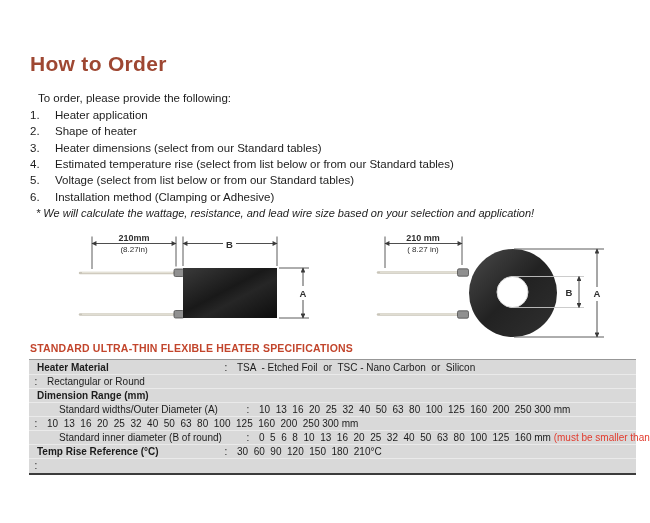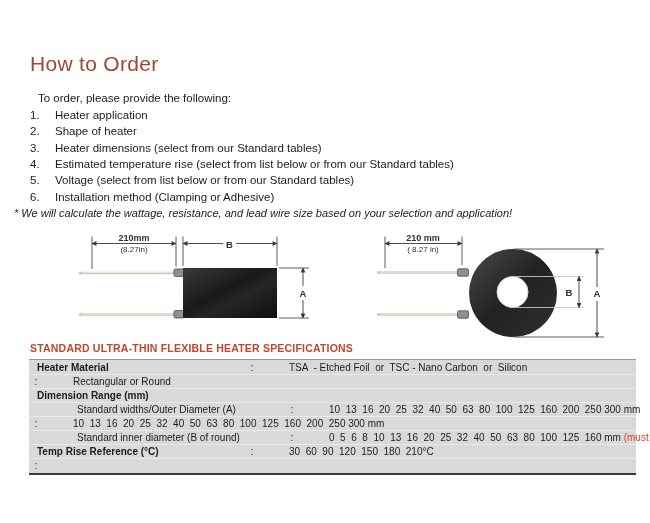--- a/index.html
+++ b/index.html
@@ -2,49 +2,49 @@
 <html><head>
 <meta charset="utf-8">
 <style>
   html,body { margin:0; padding:0; background:#fff; }
   .page {
     position:relative; width:650px; height:523px; background:#ffffff;
     font-family:"Liberation Sans", sans-serif; color:#1c1c1c; overflow:hidden;
   }
   .page-title {
     position:absolute; left:30px; top:53px; margin:0;
-    font-size:21px; line-height:22px; font-weight:normal;
+    font-size:21px; line-height:22px; font-weight:bold;
     color:#9e4732; letter-spacing:0.3px;
   }
   .intro { position:absolute; left:30px; top:91px; font-size:11.5px; line-height:14px;margin-left:8px; }
   .order-list { position:absolute; left:30px; top:107px; width:560px; }
   .order-item { display:flex; height:16.3px; align-items:center; font-size:11.5px; }
   .order-item .num { width:25px; flex-shrink:0; }
   .footnote {
-    position:absolute; left:14px; top:206px; width:580px;
+    position:absolute; left:36px; top:206px; width:580px;
     font-size:11px; font-style:italic; line-height:15px;
   }
   .diagrams { position:absolute; left:0; top:225px; width:650px; height:118px; }
   svg text { font-family:"Liberation Sans", sans-serif; fill:#2f2f2f; }
   .dim-main { font-size:9px; font-weight:bold; }
   .dim-sub  { font-size:8px; }
   .dim-letter { font-size:9.5px; font-weight:bold; }
   .specs-title {
     position:absolute; left:30px; top:342px;
     font-size:10.5px; font-weight:bold; color:#c2452c; letter-spacing:0.2px;
   }
   .specs-table {
     position:absolute; left:29px; top:359px; width:607px;
     background:#d9d9d9; border-top:1px solid #979797; border-bottom:2px solid #3c3c3c;
     padding:1px 0;
   }
-  .t-row { display:flex; height:13px; line-height:13px; font-size:10px; align-items:center; border-bottom:1px solid rgba(255,255,255,0.45);gap:26px; }
+  .t-row { display:flex; height:13px; line-height:13px; font-size:10px; align-items:center; border-bottom:1px solid rgba(255,255,255,0.45); }
   .t-row:last-child { border-bottom:none; }
   .t-label { padding-left:8px; width:182px; flex-shrink:0; font-weight:bold; white-space:nowrap; }
-  .t-row.sub .t-label { padding-left:30px; font-weight:normal;margin-left:18px; }
+  .t-row.sub .t-label { padding-left:30px; font-weight:normal; }
   .t-colon { width:14px; text-align:center; flex-shrink:0; }
   .t-vals { white-space:pre; padding-left:4px;text-align:right; }
   .warn { color:#e23b2e; }
 </style>
 </head>
 <body>
 
 <div class="page">
 
   <h1 class="page-title">How to Order</h1>

